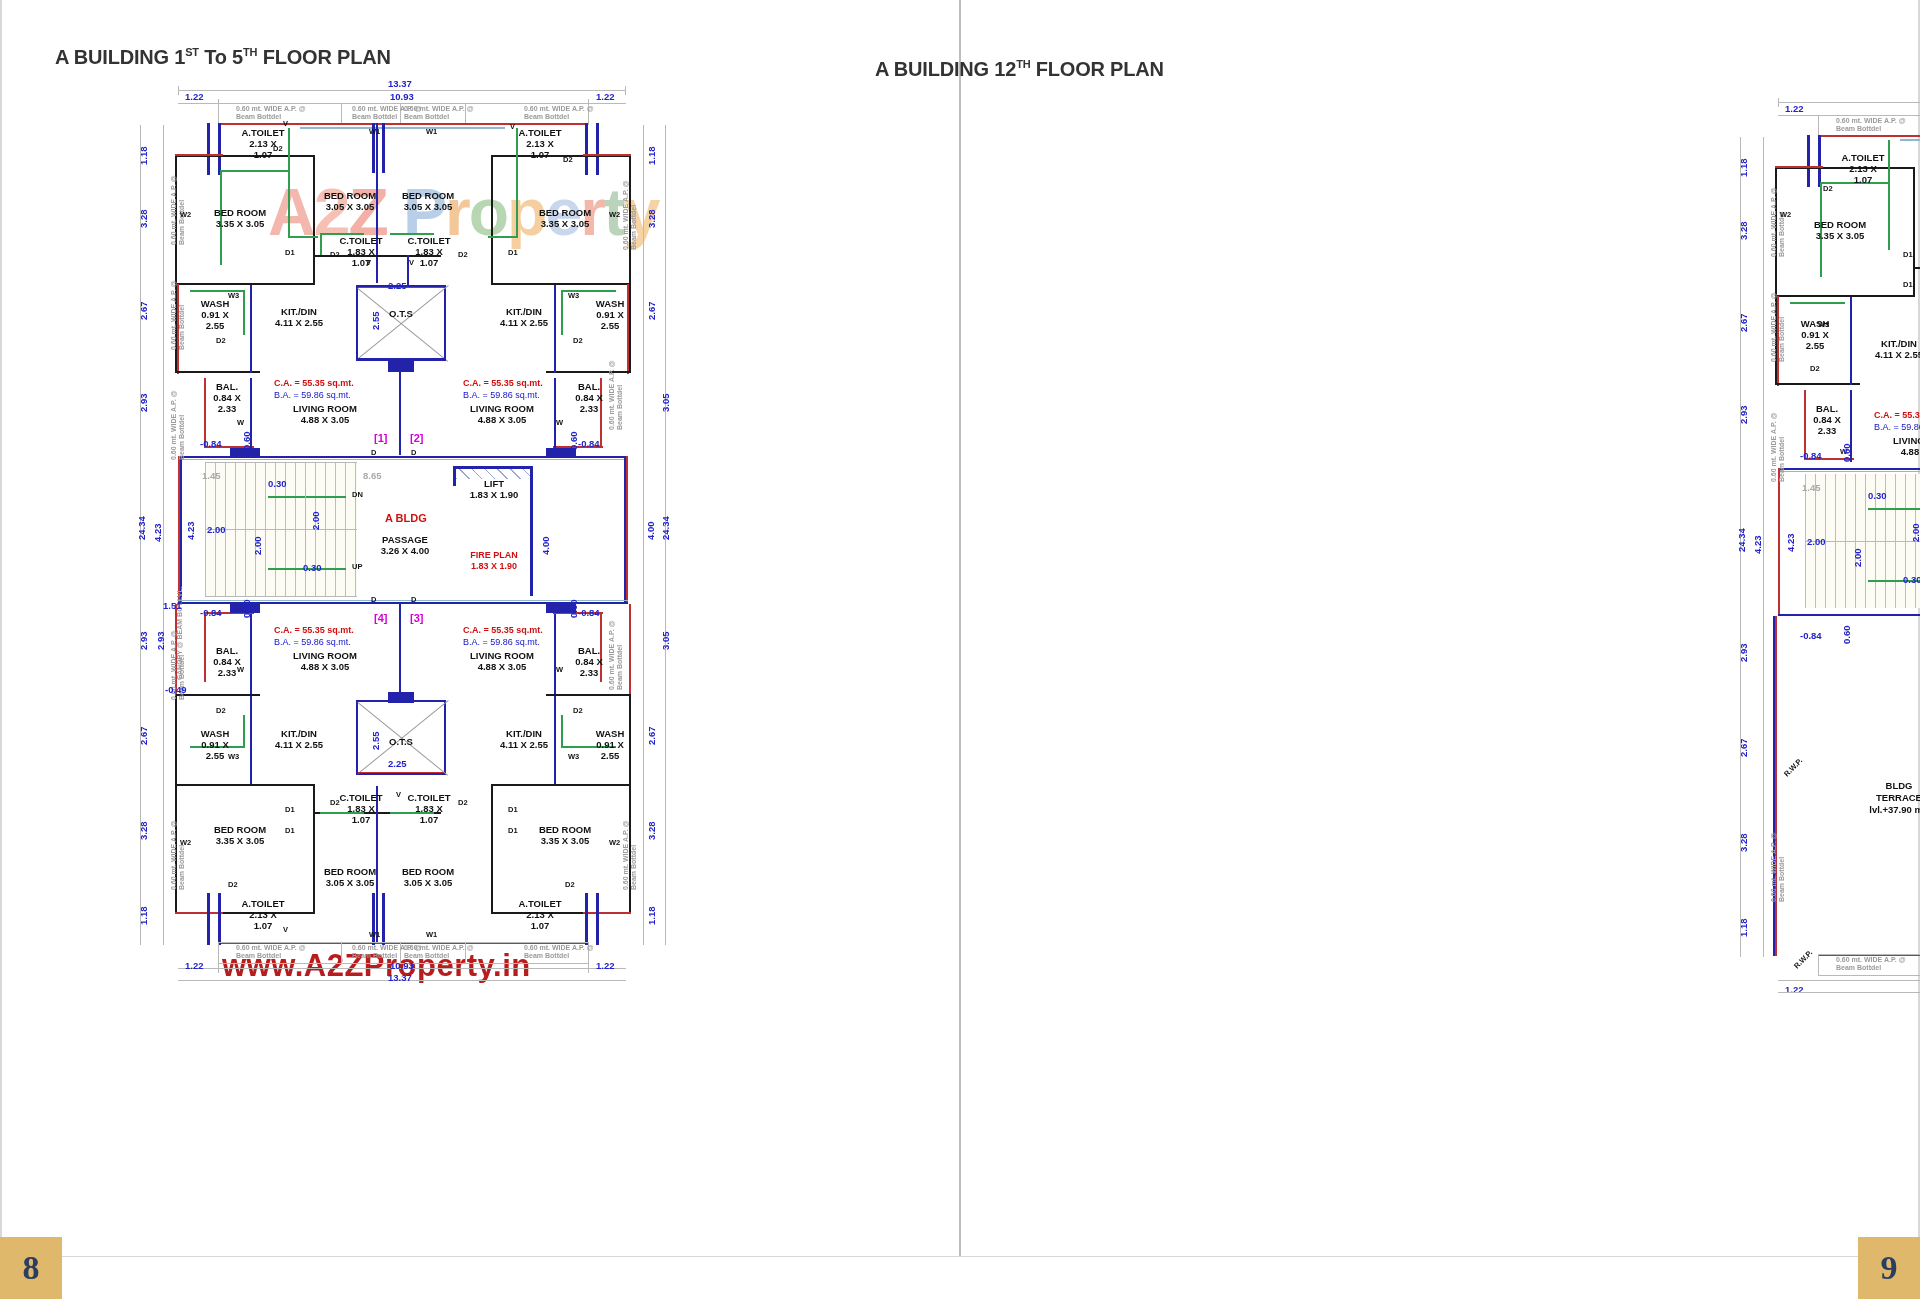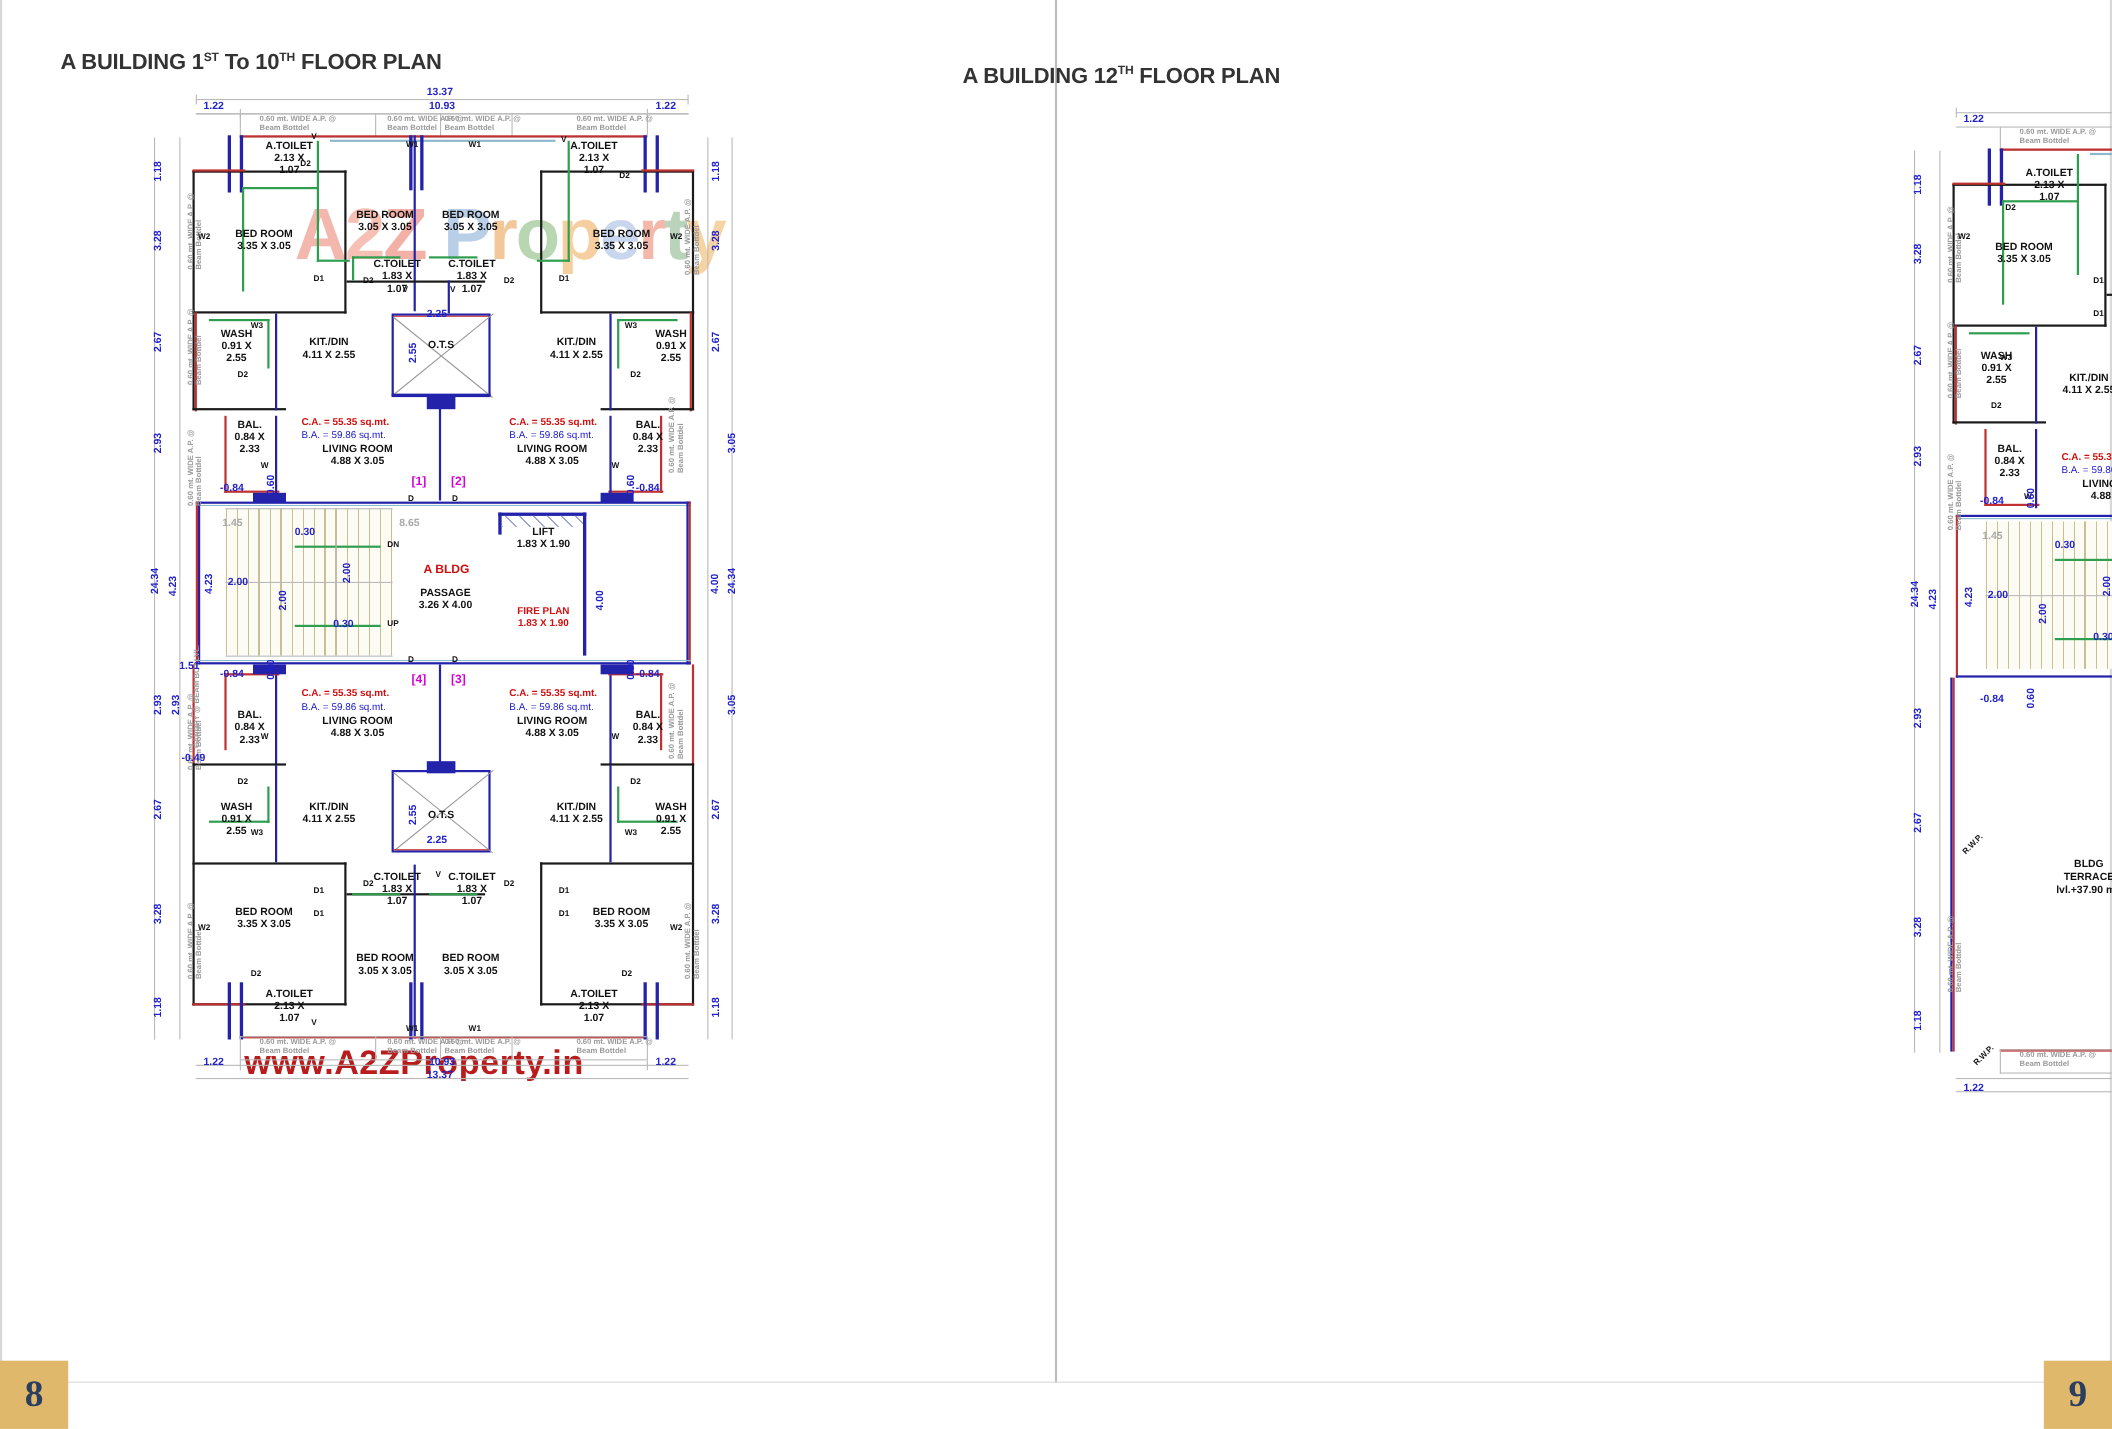--- a/index.html
+++ b/index.html
@@ -111,21 +111,21 @@
 
   <div class="page-edge-left"></div>
   <div class="page-gutter"></div>
   <div class="page-edge-right"></div>
   <div class="page-bottom-rule"></div>
 
   <div class="page-num left">8</div>
   <div class="page-num right">9</div>
 
   <div class="plan-title" style="left:55px; top:46px;">
-    <span>A BUILDING 1</span><sup>ST</sup><span> To 10</span><sup>TH</sup><span> FLOOR PLAN</span>
+    <span>A BUILDING 1</span><sup>ST</sup><span> To 5</span><sup>TH</sup><span> FLOOR PLAN</span>
   </div>
 
   <div class="plan-title" style="left:875px; top:58px;">
     <span>A BUILDING 12</span><sup>TH</sup><span> FLOOR PLAN</span>
   </div>
 
   <div class="wm-logo" style="left:268px; top:174px;text-align:center;">
     <span class="wm-a">A</span><span class="wm-2">2</span><span class="wm-z">Z</span><span class="wm-p"> P</span><span class="wm-r">r</span><span class="wm-o">o</span><span class="wm-pp">p</span><span class="wm-e">e</span><span class="wm-rr">r</span><span class="wm-t">t</span><span class="wm-y">y</span>
   </div>
   <div class="wm-url" style="left:222px; top:948px;">www.A2ZProperty.in</div>

